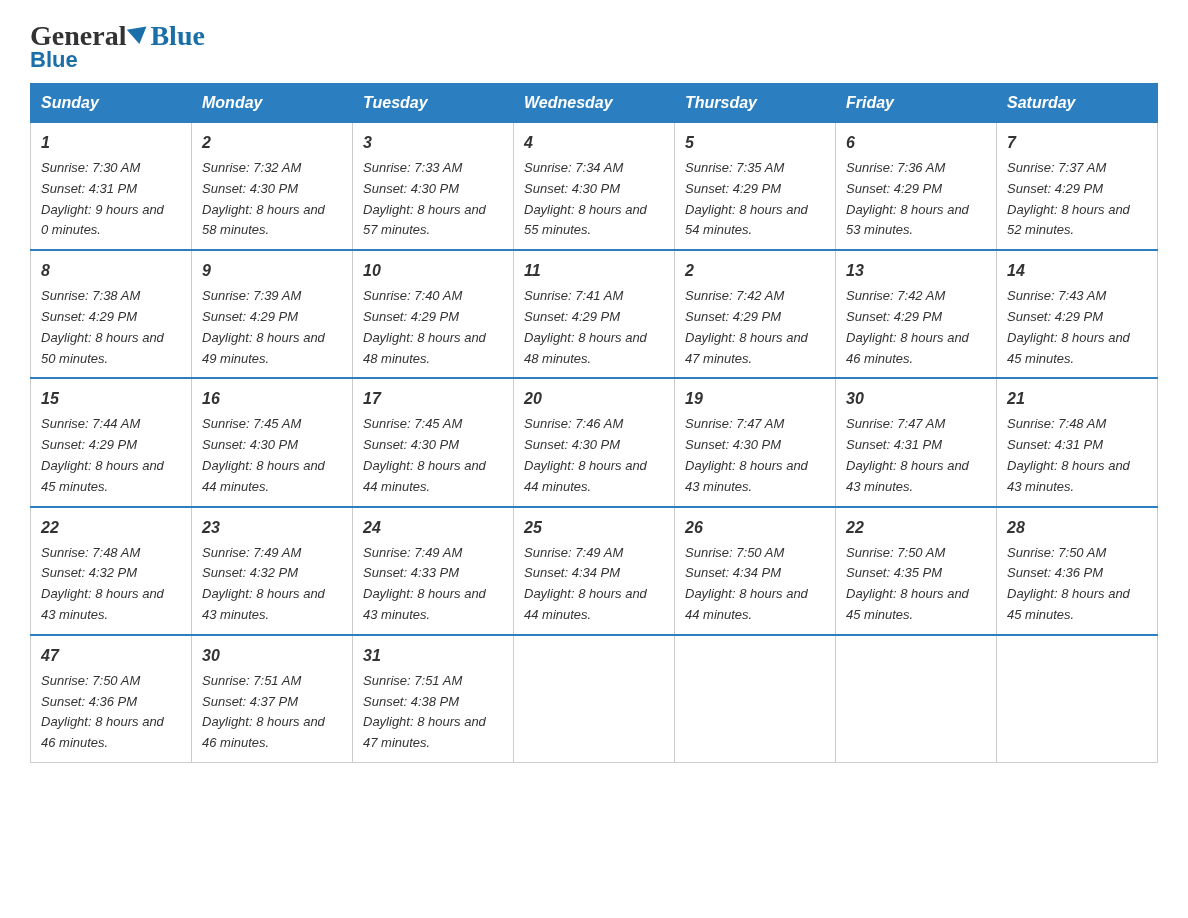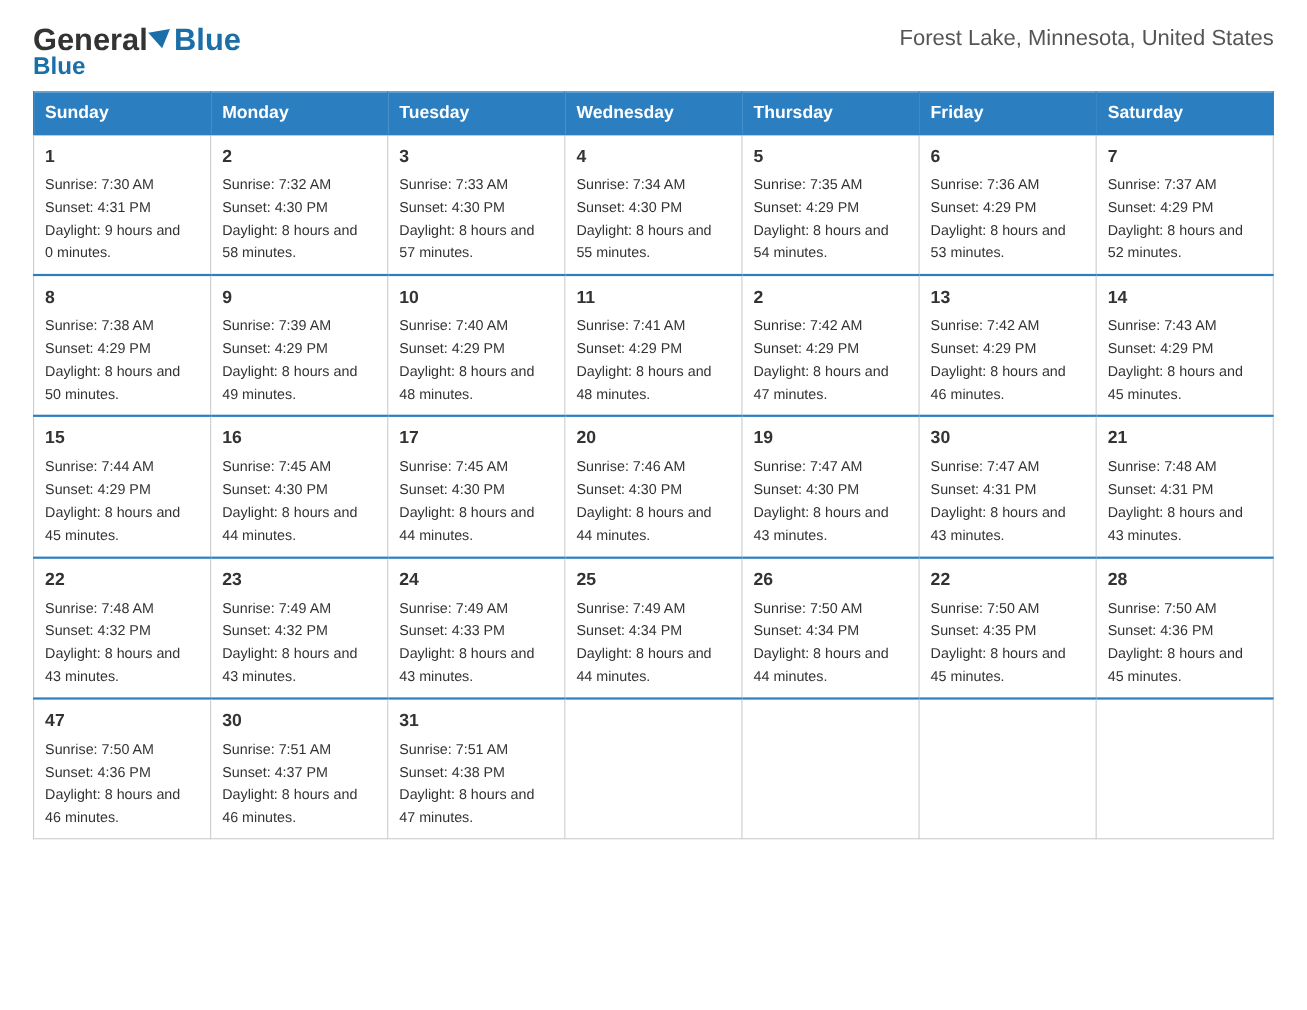--- a/index.html
+++ b/index.html
@@ -20,20 +20,21 @@
       display: flex;
       flex-direction: column;
       align-items: flex-start;
     }
     .logo-text {
       font-size: 28px;
       font-weight: bold;
       color: #333;
       display: flex;
       align-items: center;
+      font-family: Liberation Serif, serif;
     }
     .logo-general { color: #333; }
     .logo-blue { color: #1a6fa8; }
     .logo-triangle {
       width: 0;
       height: 0;
       border-left: 10px solid transparent;
       border-right: 10px solid transparent;
       border-top: 16px solid #1a6fa8;
       display: inline-block;
@@ -57,20 +58,21 @@
     }
     .location-title {
       font-size: 20px;
       color: #555;
       margin-top: 4px;
     }
     table {
       width: 100%;
       border-collapse: collapse;
       margin-top: 10px;
+      font-style: italic;
     }
     th {
       background-color: #2b7fc1;
       color: #fff;
       font-size: 16px;
       font-weight: bold;
       padding: 10px 10px;
       text-align: left;
       border: 1px solid #2b7fc1;
     }
@@ -111,21 +113,20 @@
 <div class="header">
   <div class="logo">
     <div class="logo-text">
       <span class="logo-general">General</span>
       <span class="logo-triangle"></span>
       <span class="logo-blue">Blue</span>
     </div>
     <div class="logo-underline">Blue</div>
   </div>
   <div class="title-block">
-    <div class="location-title">Forest Lake, Minnesota, United States</div>
   </div>
 </div>
 
 <table>
   <thead>
     <tr>
     <th>Sunday</th>
         <th>Monday</th>
         <th>Tuesday</th>
         <th>Wednesday</th>

